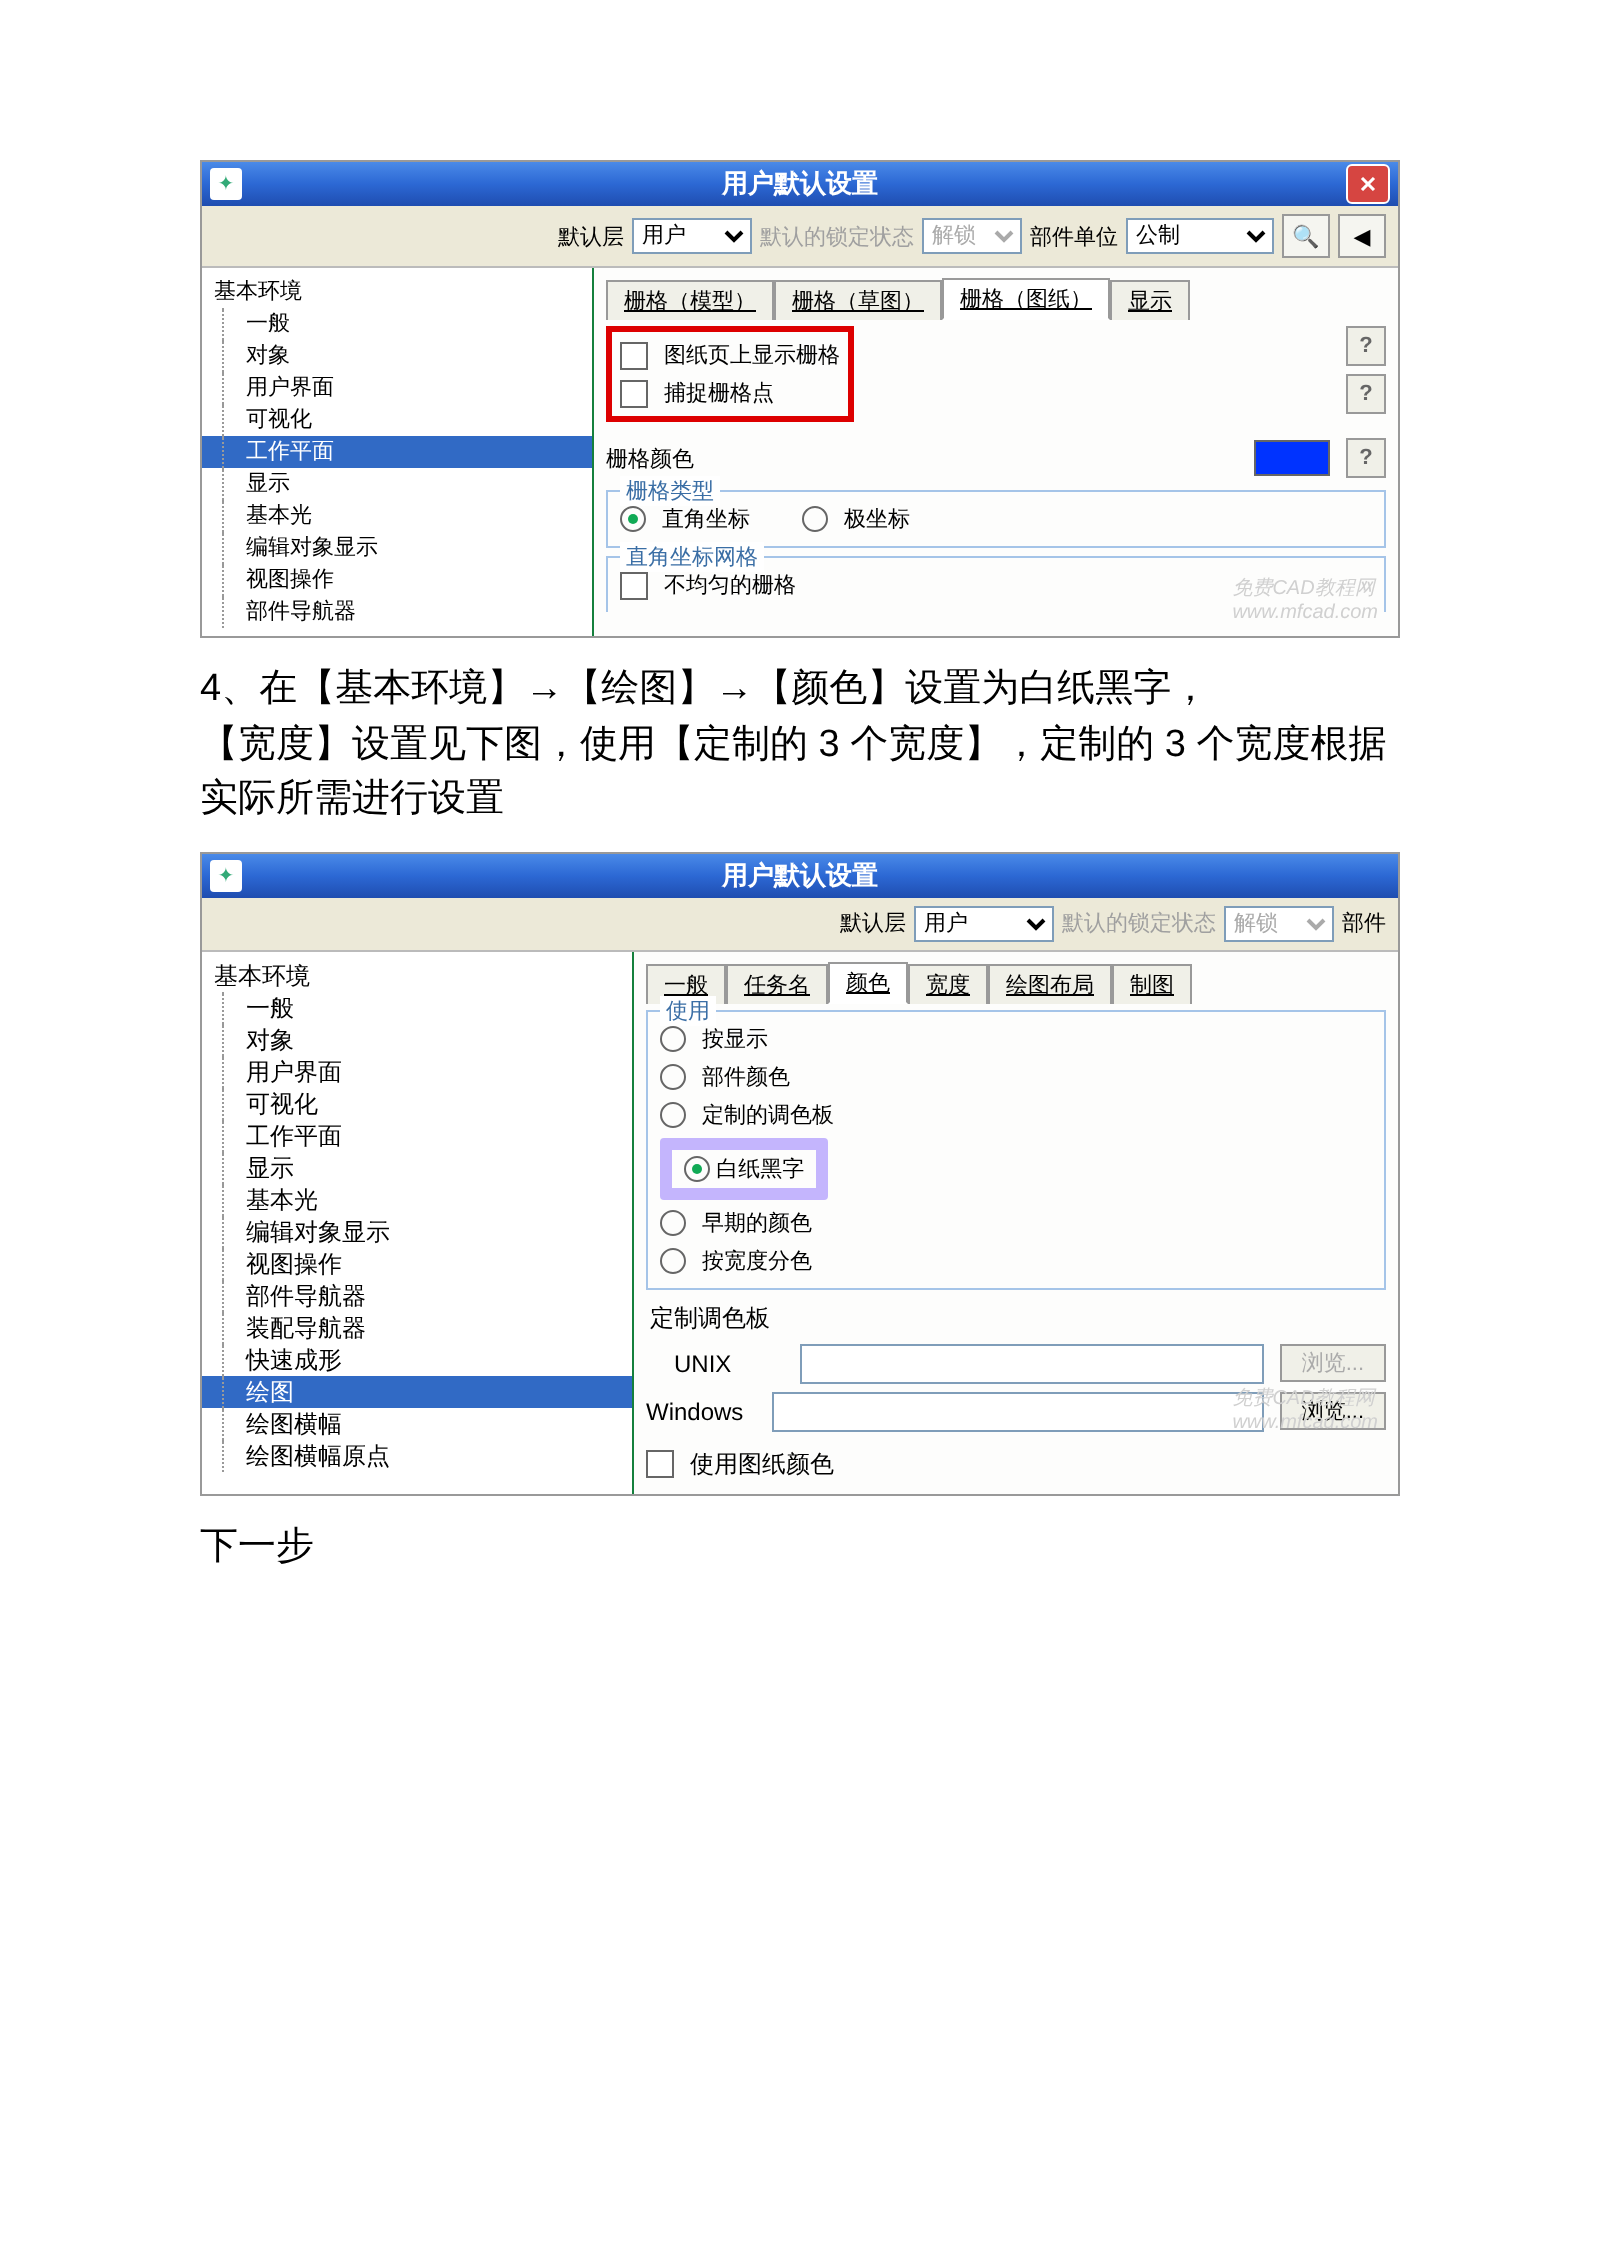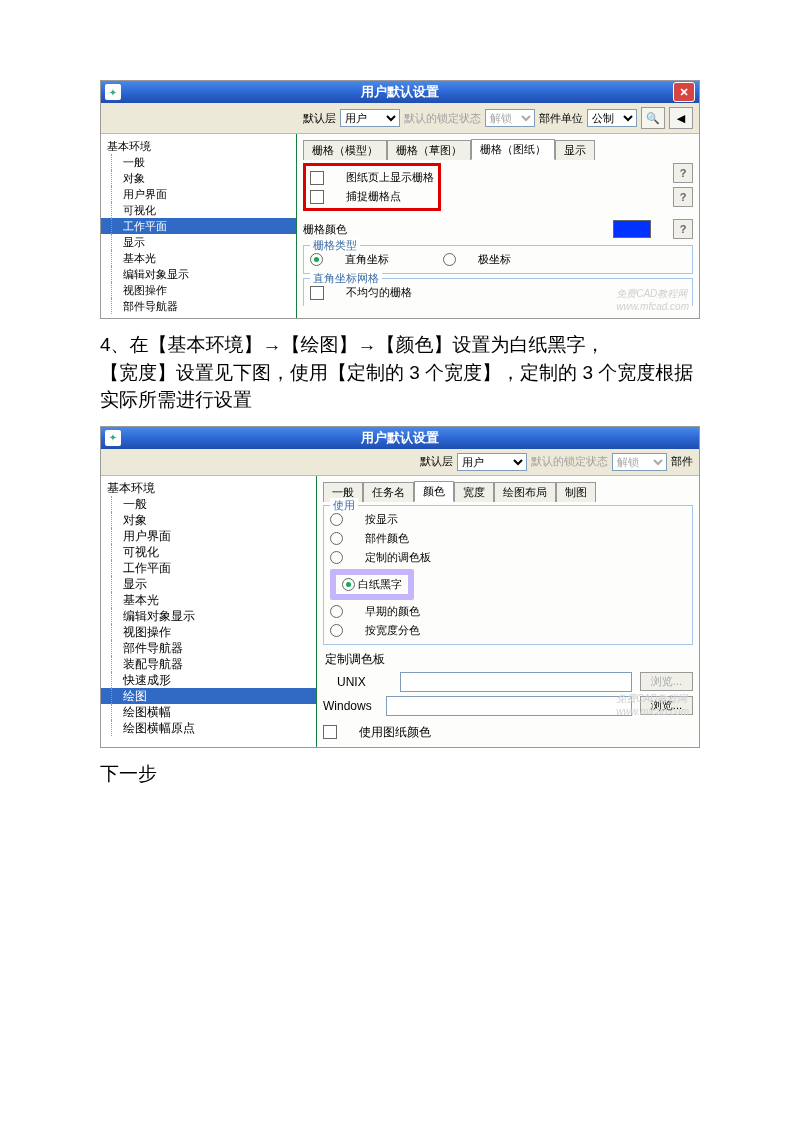--- a/index.html
+++ b/index.html
@@ -125,38 +125,39 @@
   .content {
     flex: 1;
     padding: 4px 6px;
     background: #fdfdfc;
   }
   .tabs {
     display: flex;
     gap: 0;
     margin-bottom: 4px;
     align-items: flex-end;
+    text-decoration: underline;
   }
   .tab {
     border: 1px solid #999;
     border-bottom: none;
     padding: 2px 8px;
     background: #f0f0e8;
     font-size: 11px;
     position: relative;
     top: 1px;
   }
   .tab.active {
     background: #fff;
     border-bottom: 1px solid #fff;
   }
   .row {
     display: flex;
     align-items: center;
-    gap: 22px;
+    gap: 8px;
     padding: 2px 0;
   }
   .checkbox {
     width: 12px;
     height: 12px;
     border: 1px solid #666;
     background: #fff;
   }
   .redbox {
     border: 3px solid #d00;
@@ -259,21 +260,21 @@
       <div class="appicon">✦</div>
       <div class="title">用户默认设置</div>
       <div class="close">✕</div>
     </div>
     <div class="toolbar" style="justify-content:flex-end;">
       <span>默认层</span>
       <select style="width:60px;"><option>用户</option></select>
       <span class="disabled-text">默认的锁定状态</span>
       <select style="width:50px;color:#aaa;"><option>解锁</option></select>
       <span>部件单位</span>
-      <select style="width:50px;"><option>公制</option></select>
+      <select style="width:74px;"><option>公制</option></select>
       <div class="iconbtn">🔍</div>
       <div class="iconbtn">◀</div>
     </div>
     <div class="body">
       <div class="tree">
         <div class="root">基本环境</div>
         <div class="item">一般</div>
         <div class="item">对象</div>
         <div class="item">用户界面</div>
         <div class="item">可视化</div>

